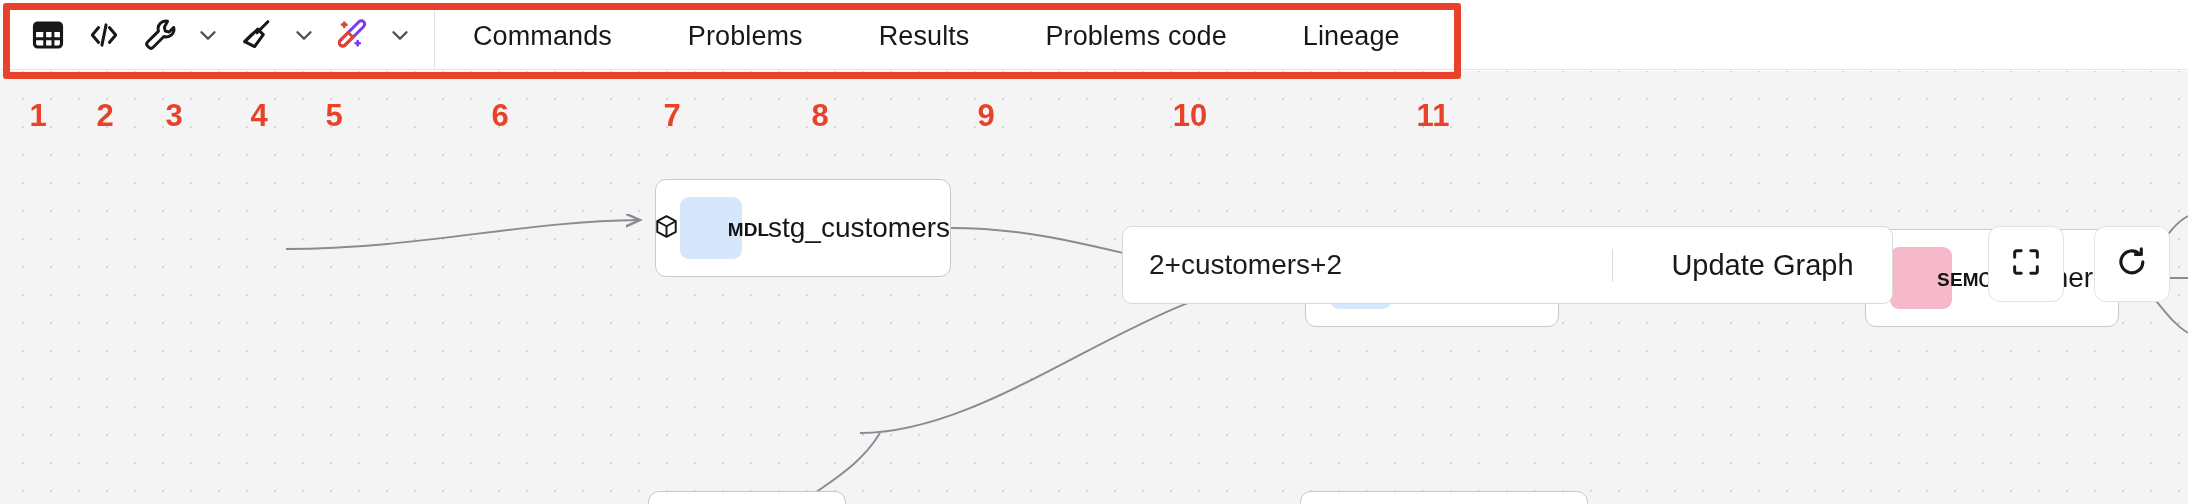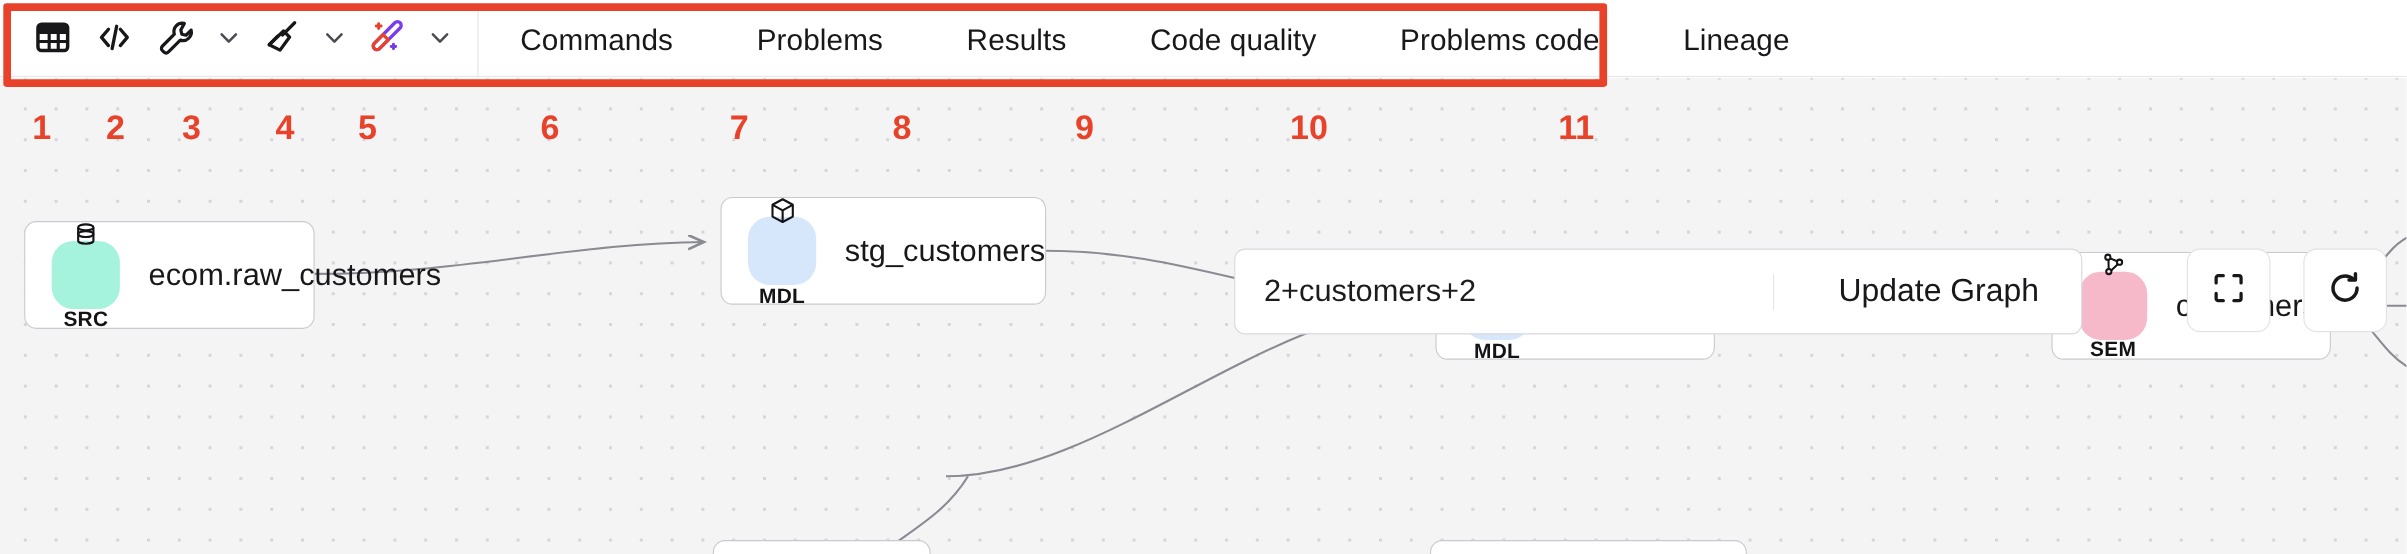--- a/index.html
+++ b/index.html
@@ -120,22 +120,22 @@
     background: #ffffff;
     border: 1.4px solid #c9c9cf;
     border-radius: 11px;
     display: flex; align-items: center;
     padding-left: 24px;
     z-index: 3;
     cursor: pointer;
   }
   .badge {
     width: 62px; height: 62px;
-    border-radius: 20px;
-    display: flex; flex-direction: column;
+    border-radius: 9px;
+    display: flex; flex-direction: row;
     align-items: center; justify-content: center;
     flex: none;
     gap: 48px;
   }
   .badge-label {
     font-size: 19px; font-weight: 600; color: #141417;
     line-height: 1; margin-top: 2px; letter-spacing: .2px;
   }
   .badge-src { background: #a5f3dc; }
   .badge-mdl { background: #d6e7fb; }
@@ -223,21 +223,20 @@
               <path d="M6 9.5 12 15.5 18 9.5"></path>
             </svg>
         </span>
       </div>
     </div>
 
     <div class="tabs">
       <div class="tab">Commands</div>
       <div class="tab">Problems</div>
       <div class="tab">Results</div>
-      <div class="tab">Code quality</div>
       <div class="tab">Problems code</div>
       <div class="tab">Lineage</div>
     </div>
   </div>
 
   <div class="annot-box"></div>
 
   <div class="canvas">
 
     <svg class="edges">
@@ -276,34 +275,20 @@
 
     <div class="icon-sq" id="refresh-button">
       <span>
         <svg width="36" height="36" viewBox="0 0 24 24" fill="none" stroke="#18181b" stroke-width="2.1" stroke-linecap="round" stroke-linejoin="round">
           <path d="M19.2 11.9a7.3 7.3 0 1 1-2.3-5.3"></path>
           <path d="M18.2 3.2v3.8h-3.9"></path>
         </svg>
       </span>
     </div>
 
-    <div class="node" style="left:22px; top:130px; width:264px; height:98px;">
-      <div class="badge badge-src">
-        <span>
-          <svg width="26" height="26" viewBox="0 0 24 24" fill="none" stroke="#141417" stroke-width="1.8">
-            <ellipse cx="12" cy="6.2" rx="6.4" ry="2.5"></ellipse>
-            <path d="M5.6 6.2v5.6M18.4 6.2v5.6"></path>
-            <ellipse cx="12" cy="11.8" rx="6.4" ry="2.5"></ellipse>
-            <path d="M5.6 11.8v5.6c0 1.4 2.9 2.5 6.4 2.5s6.4-1.1 6.4-2.5v-5.6"></path>
-          </svg>
-        </span>
-        <span class="badge-label">SRC</span>
-      </div>
-      <div class="node-label">ecom.raw_customers</div>
-    </div>
 
     <div class="node" style="left:655px; top:108px; width:296px; height:98px;">
       <div class="badge badge-mdl">
         <span>
           <svg width="27" height="27" viewBox="0 0 24 24" fill="none" stroke="#141417" stroke-width="1.7" stroke-linejoin="round">
             <path d="M12 2.8 20.2 7.2v9.6L12 21.2 3.8 16.8V7.2z"></path>
             <path d="M3.9 7.3 12 11.8l8.1-4.5M12 11.8v9.3"></path>
           </svg>
         </span>
         <span class="badge-label">MDL</span>

